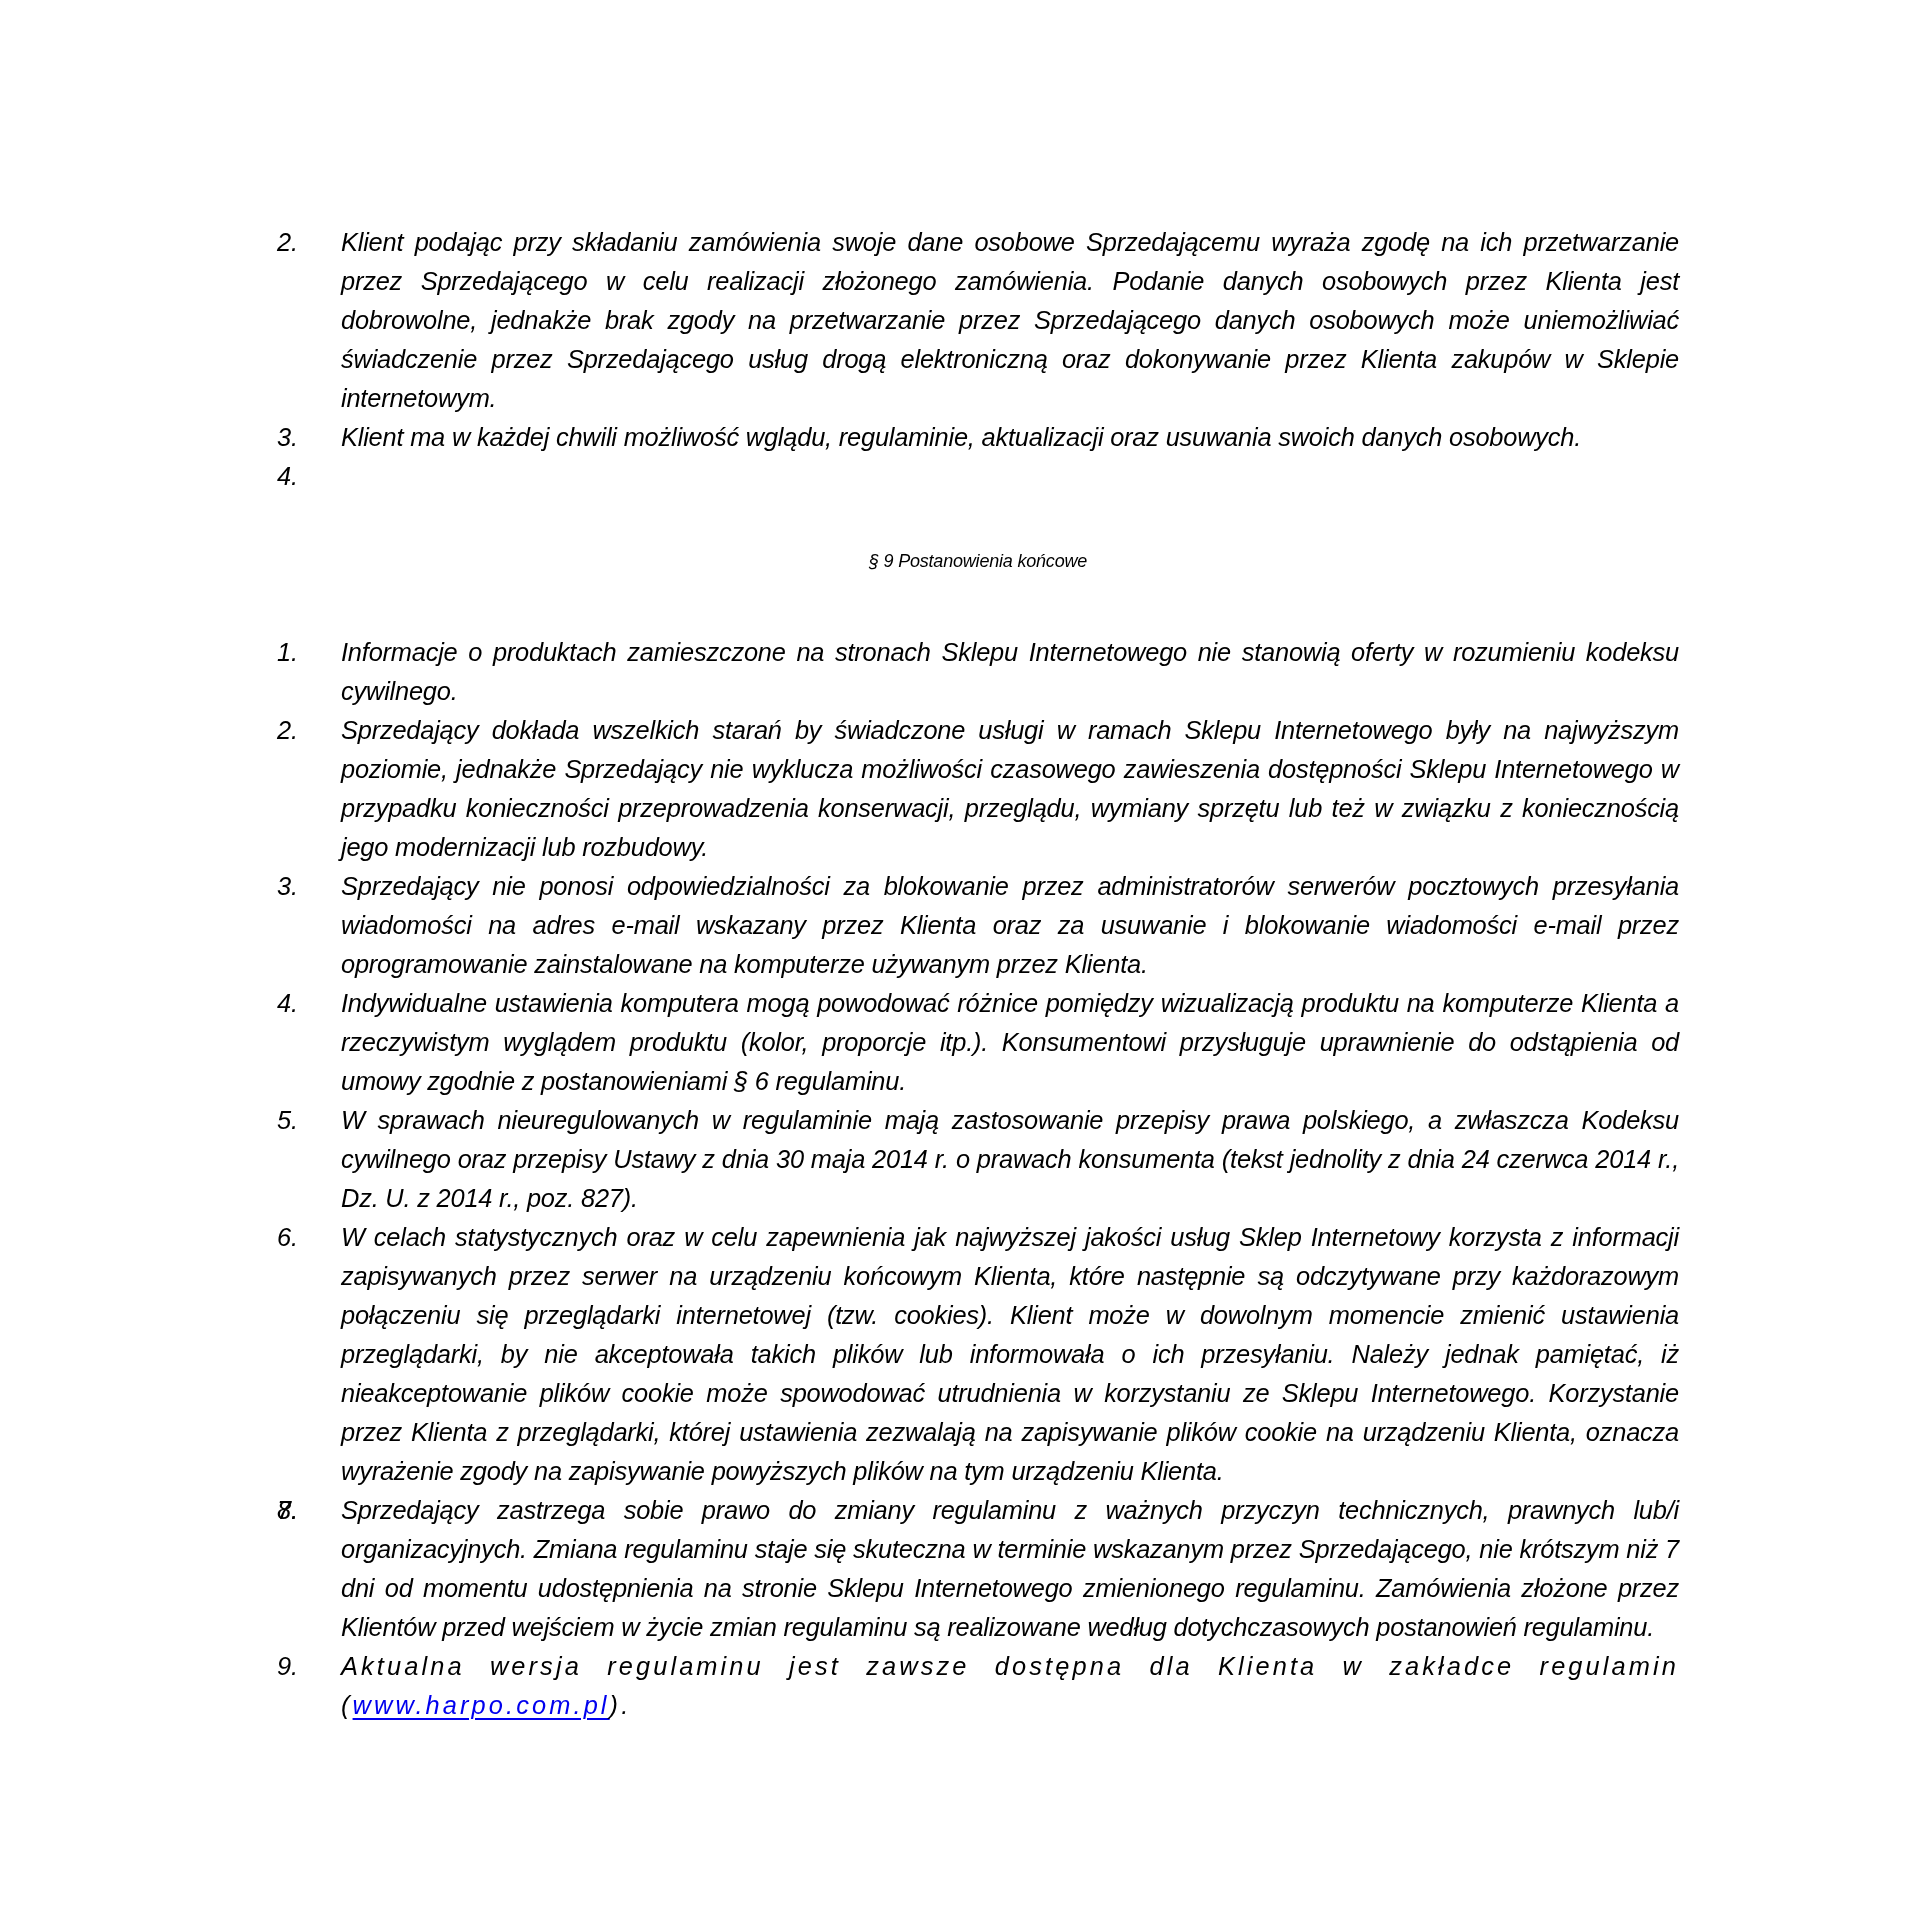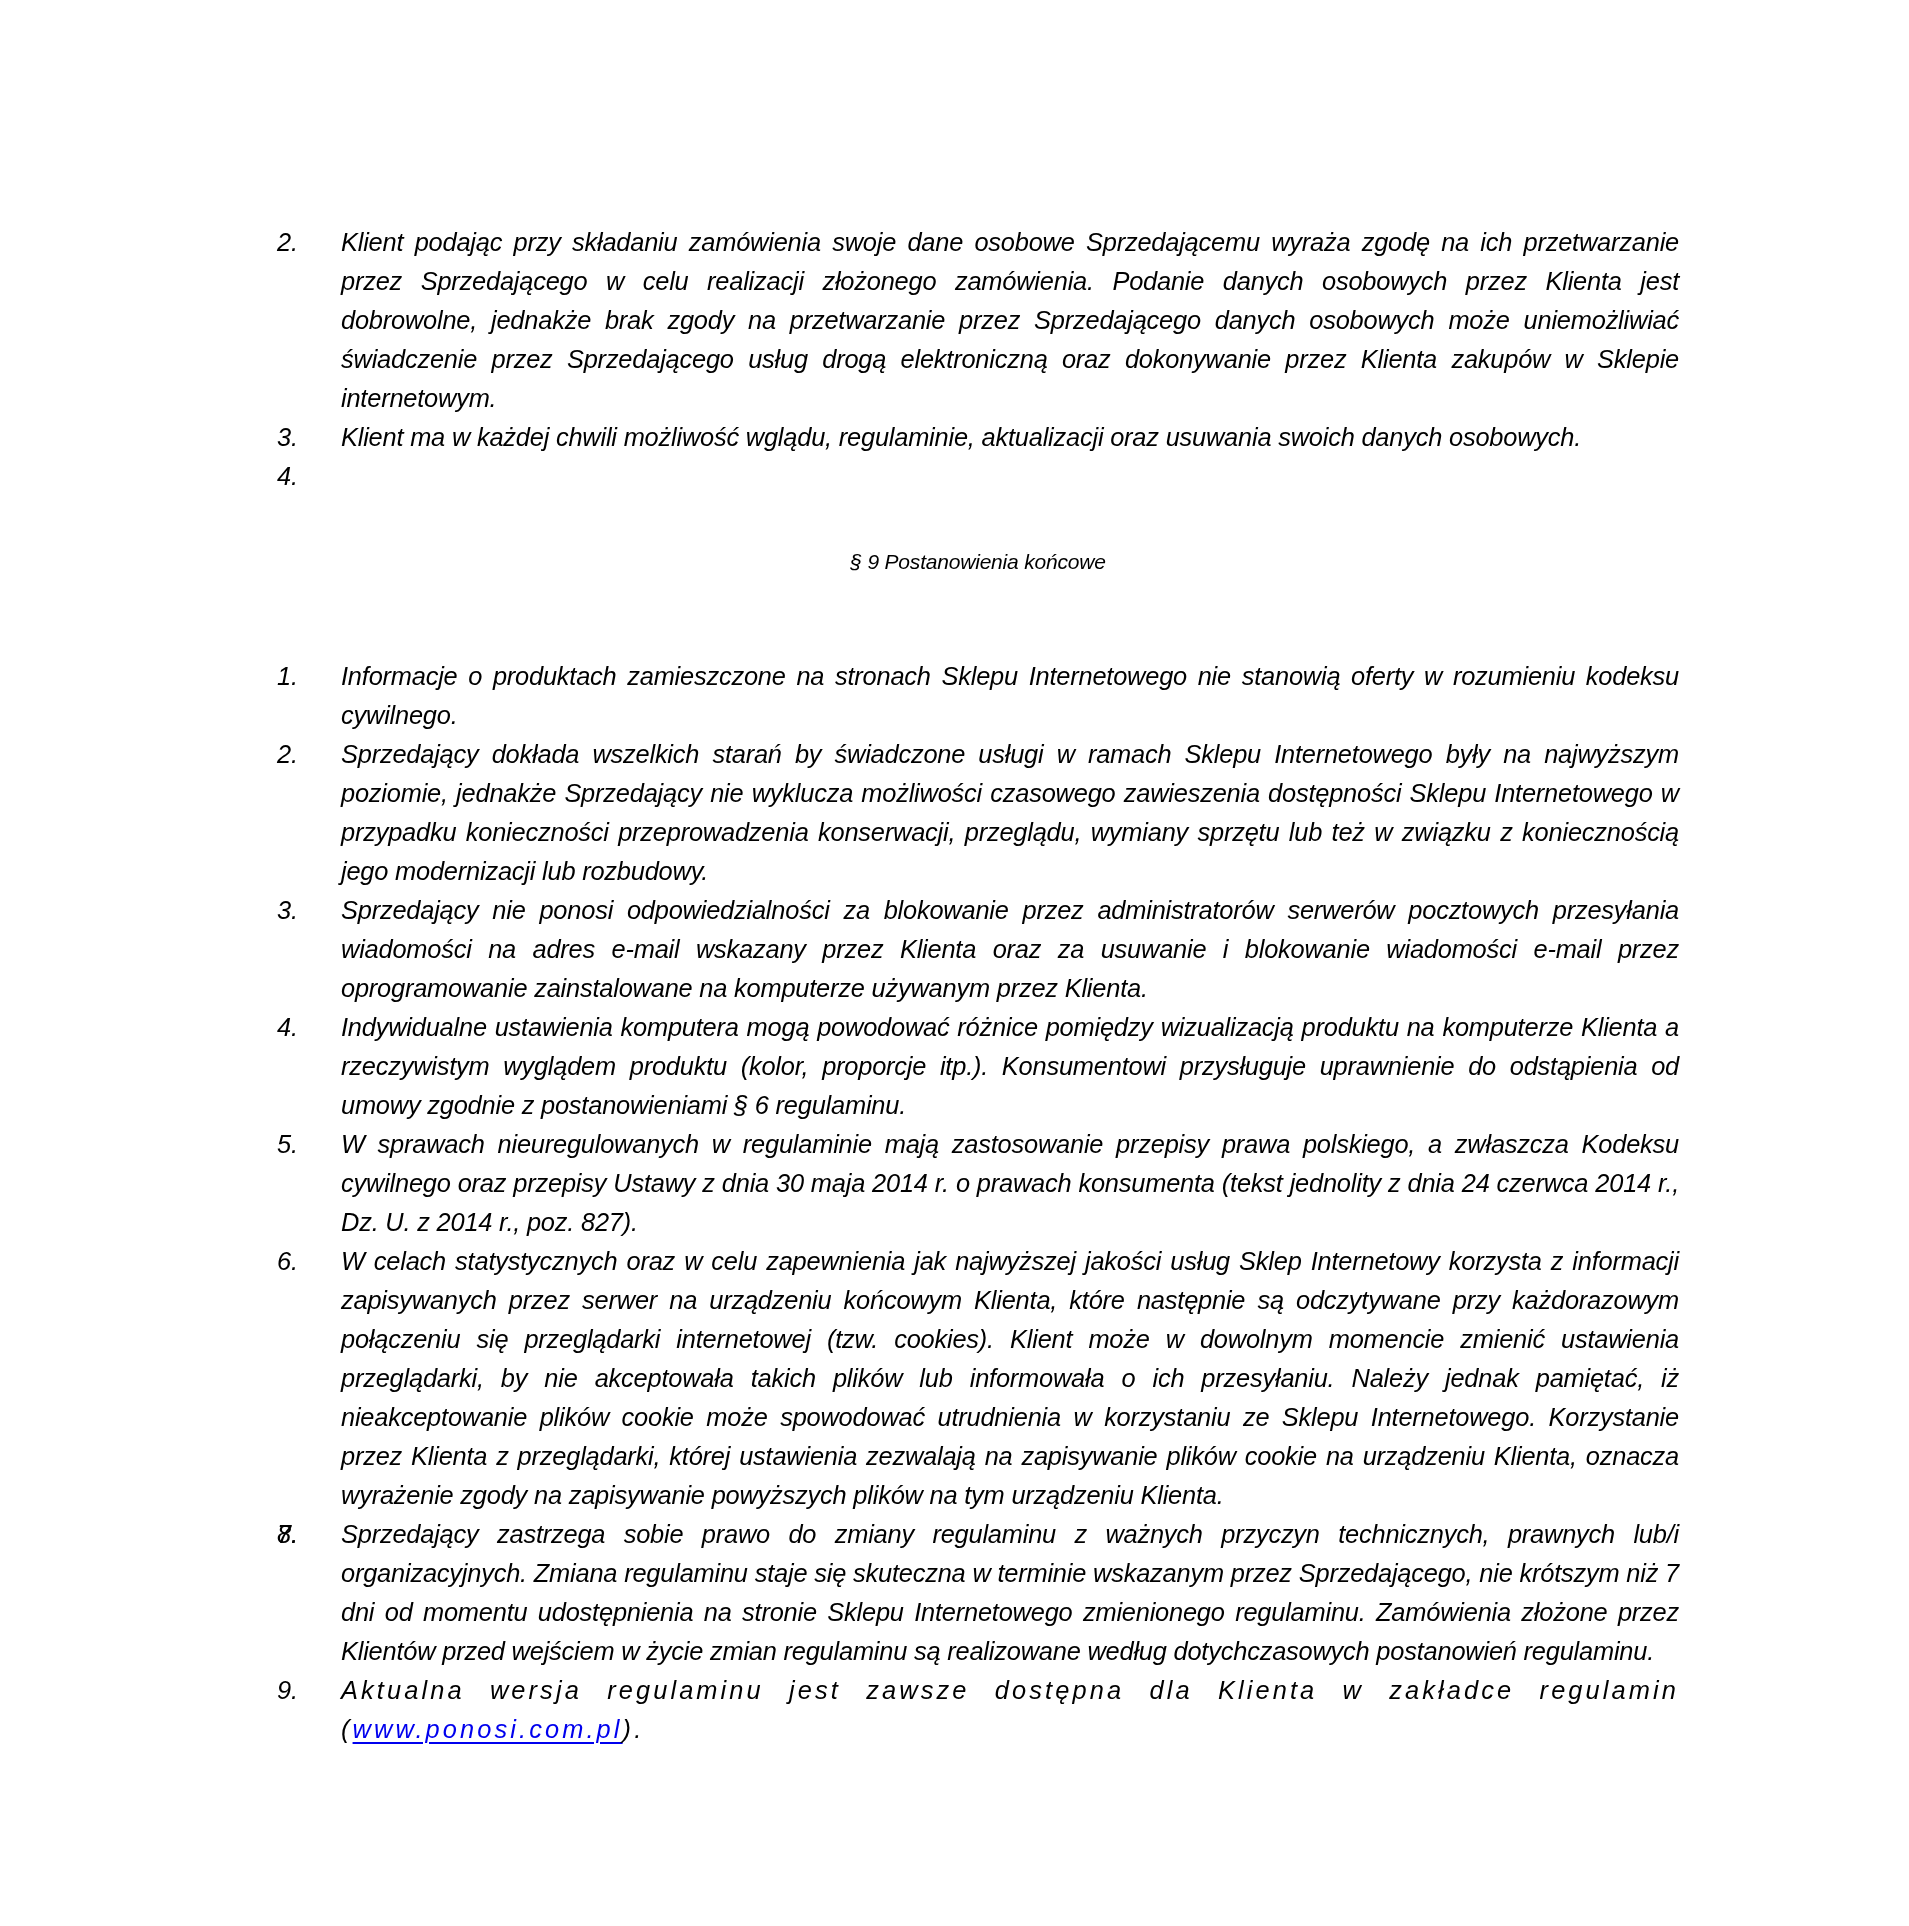--- a/index.html
+++ b/index.html
@@ -47,23 +47,23 @@
     ol.list li .num {
       position: absolute;
       left: 0;
       top: 0;
       width: 54px;
       font-style: italic;
     }
     .section-title {
       text-align: center;
       margin-top: 85px;
-      margin-bottom: 76px;
+      margin-bottom: 52px;
       font-style: italic;
-      font-size: 21px;
+      font-size: 18px;
       line-height: 39px;
     }
     .link {
       color: #0000ee;
       text-decoration: underline;
       text-decoration-thickness: 2.3px;
       text-underline-offset: 3.9px;
     }
     .spaced {
       letter-spacing: 3.1px;
@@ -120,19 +120,19 @@
       </li>
       <li>
         <span class="num">7.</span>
       </li>
       <li>
         <span class="num">8.</span>
         <span>Sprzedający zastrzega sobie prawo do zmiany regulaminu z ważnych przyczyn technicznych, prawnych lub/i organizacyjnych. Zmiana regulaminu staje się skuteczna w terminie wskazanym przez Sprzedającego, nie krótszym niż 7 dni od momentu udostępnienia na stronie Sklepu Internetowego zmienionego regulaminu. Zamówienia złożone przez Klientów przed wejściem w życie zmian regulaminu są realizowane według dotychczasowych postanowień regulaminu.</span>
       </li>
       <li class="spaced">
         <span class="num" style="letter-spacing:-0.2px">9.</span>
-        <span>Aktualna wersja regulaminu jest zawsze dostępna dla Klienta w zakładce regulamin (</span><a class="link" title="www.harpo.com.pl">www.ponosi.com.pl</a><span>).</span>
+        <span>Aktualna wersja regulaminu jest zawsze dostępna dla Klienta w zakładce regulamin (</span><a class="link" title="www.harpo.com.pl">www.harpo.com.pl</a><span>).</span>
       </li>
     </ol>
 
   </div>
 </div>
 
 
 </body></html>

